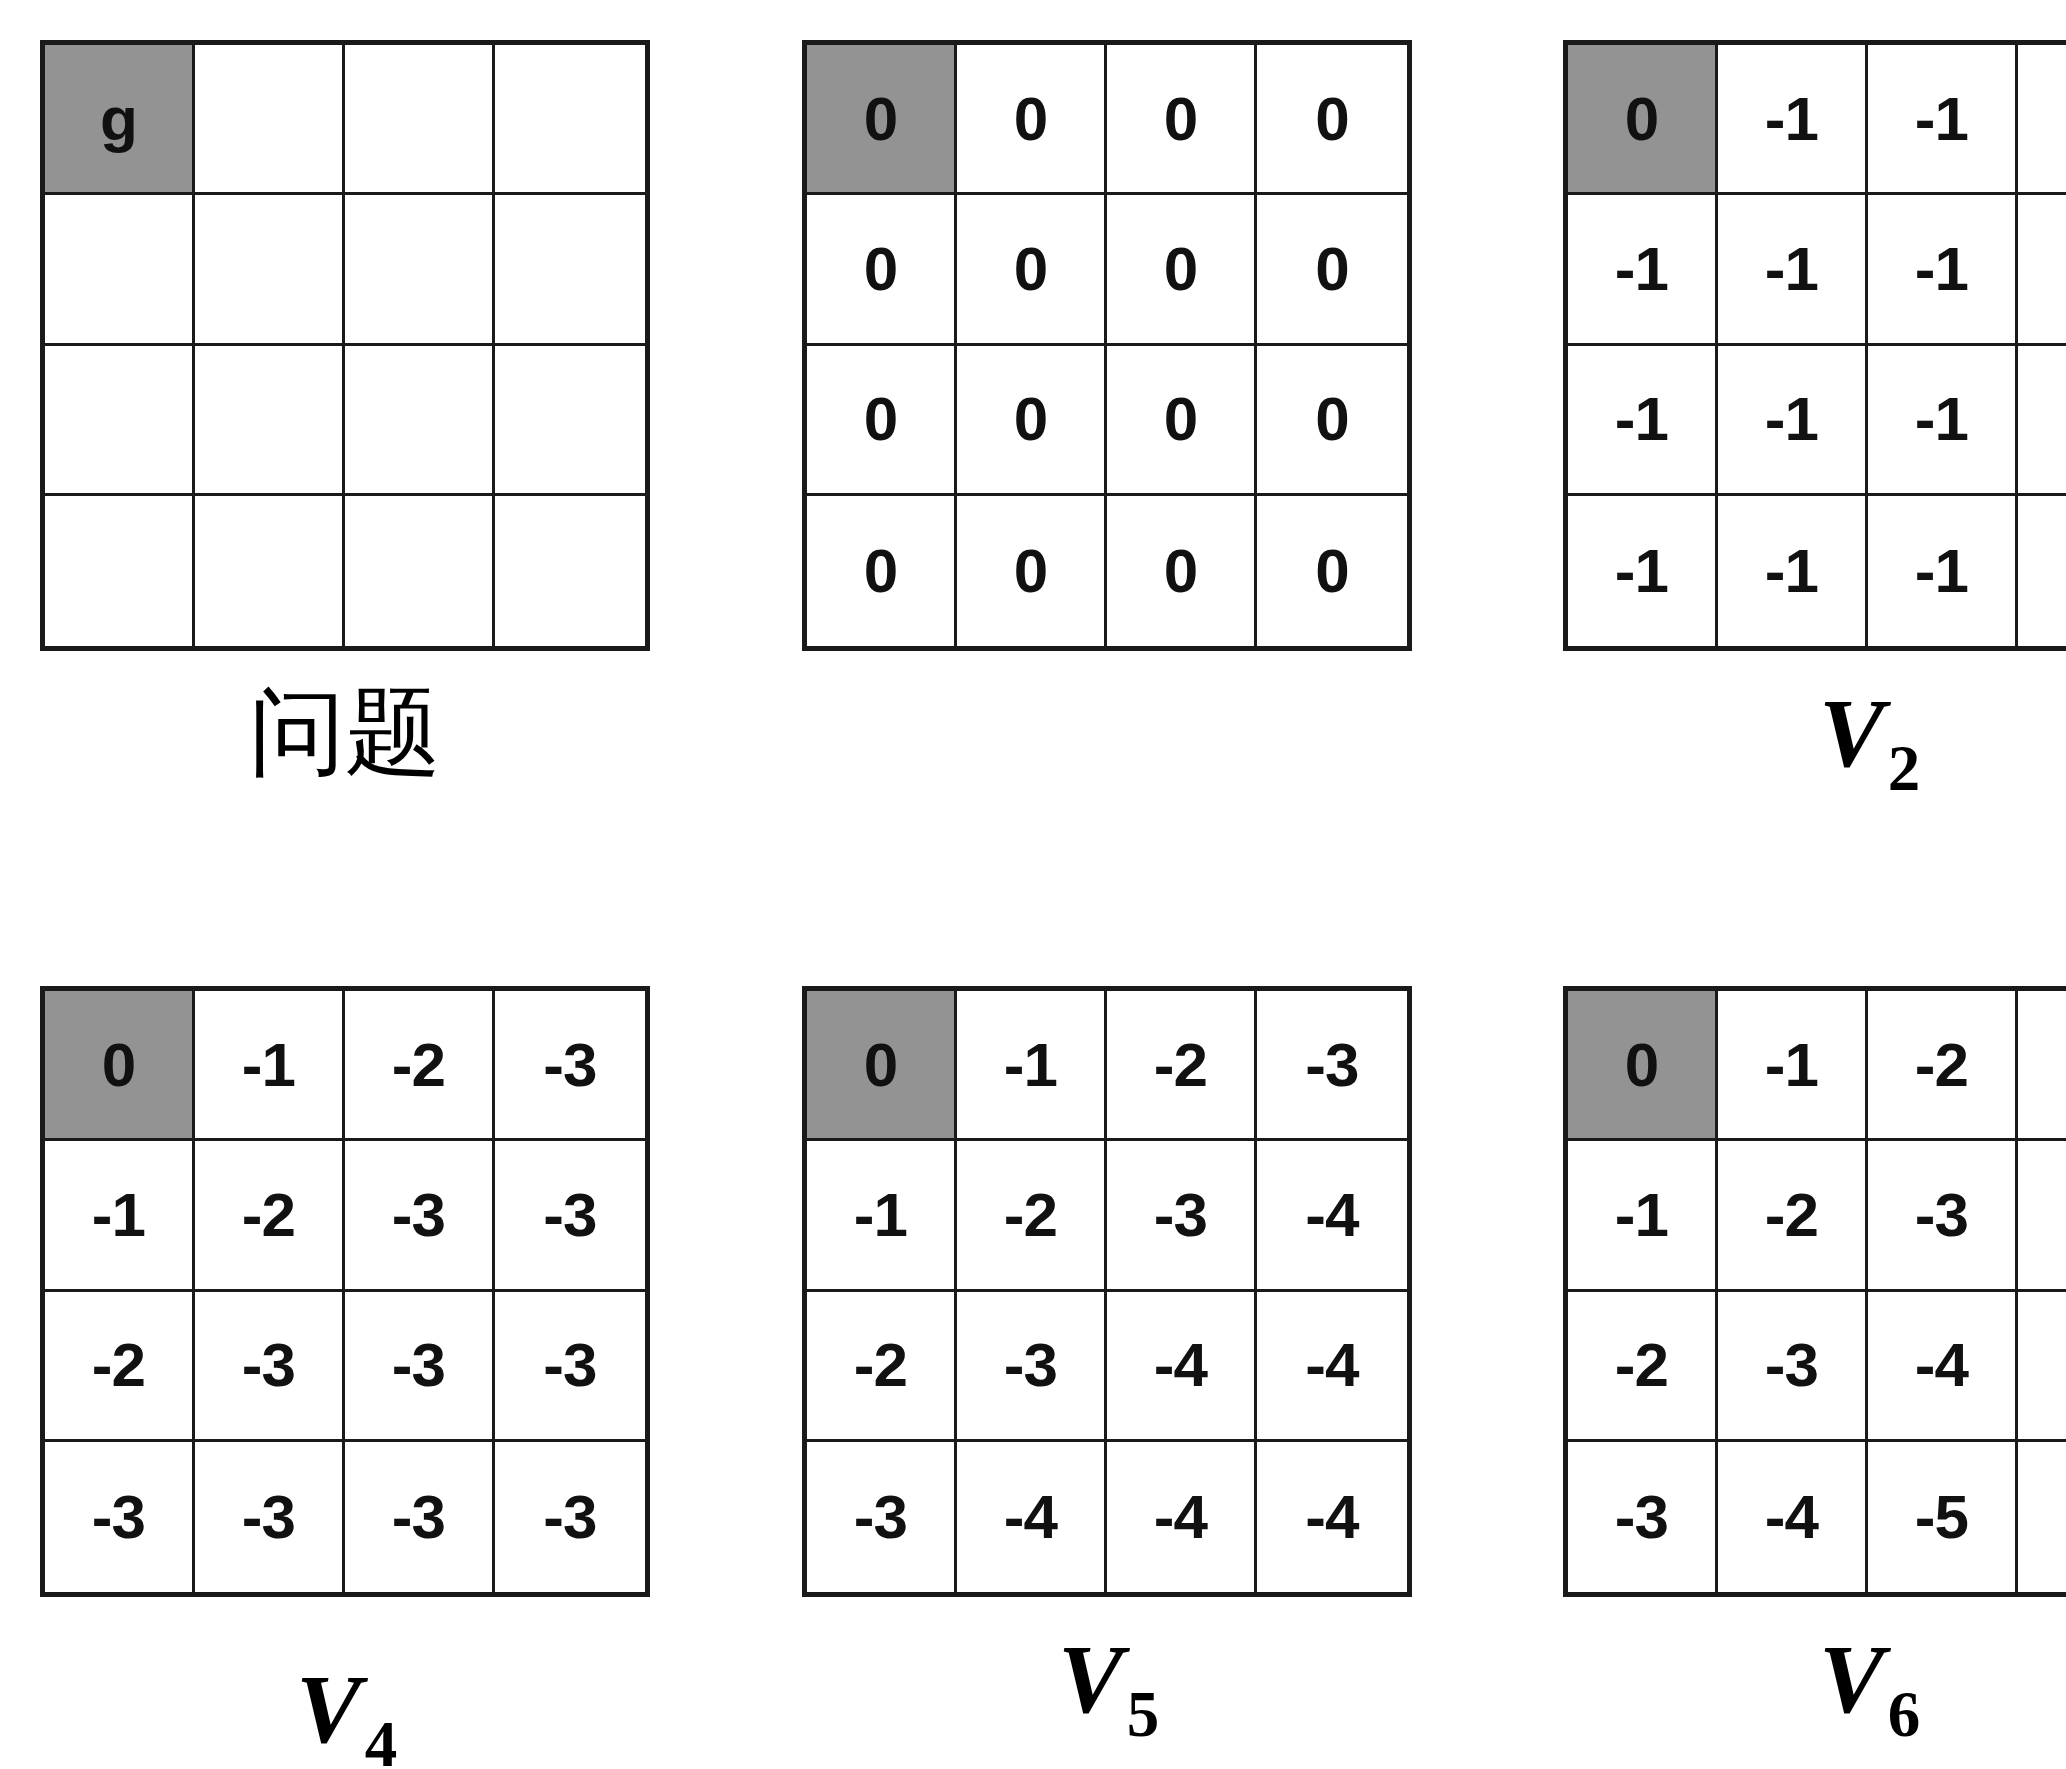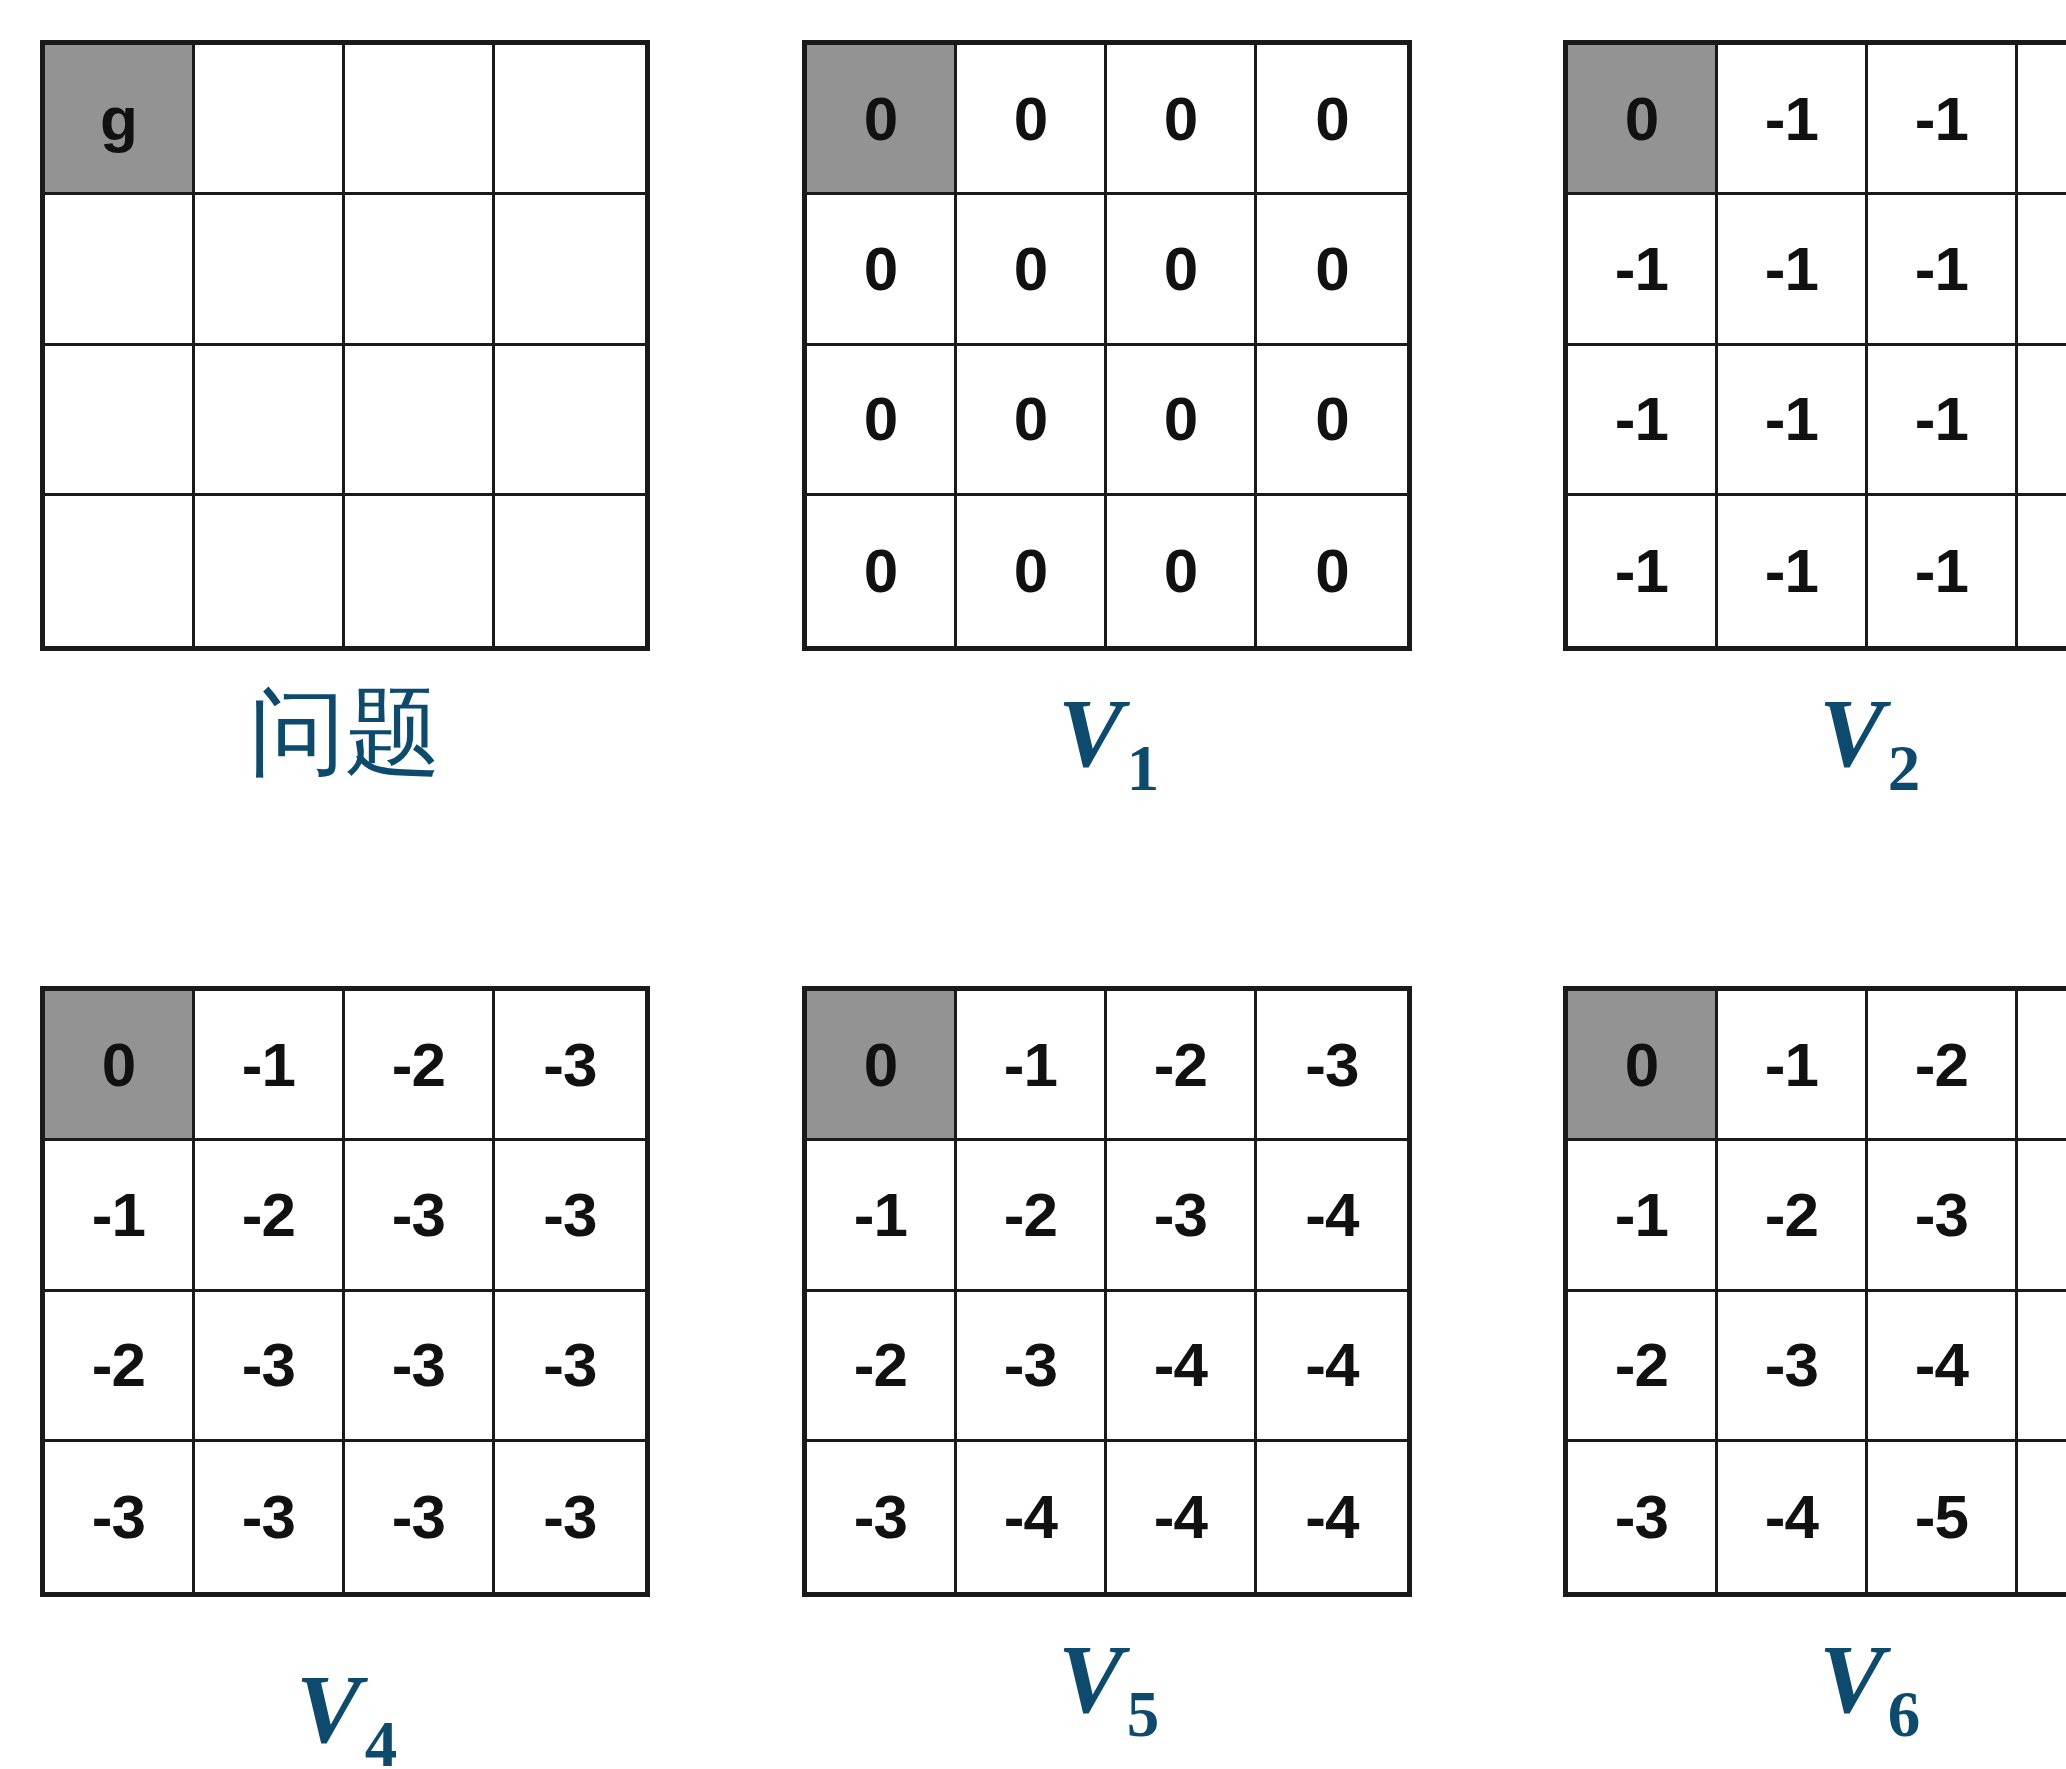--- a/index.html
+++ b/index.html
@@ -54,21 +54,21 @@
   .grid .cell:nth-child(-n+4) { align-items: center; }
   .cell.col4 { border-right: none; }
   .cell.row4 { border-bottom: none; }
   .cell.goal {
     background: #939393;
   }
   .label {
     position: absolute;
     width: 610px;
     text-align: center;
-    color: #0c4a6e;
+    color: #000000;
     white-space: nowrap;
   }
   .label .vsym {
     font-family: "Liberation Serif", serif;
     font-style: italic;
     font-weight: bold;
     font-size: 98px;
     line-height: 1;
   }
   .label .vsub {
@@ -126,21 +126,20 @@
         <div class="cell">0</div>
         <div class="cell">0</div>
         <div class="cell">0</div>
         <div class="cell col4">0</div>
         <div class="cell row4">0</div>
         <div class="cell row4">0</div>
         <div class="cell row4">0</div>
         <div class="cell col4 row4">0</div>
       </div>
     </div>
-    <div class="label" style="left: 802px; top: 684px;"><span class="vsym">V</span><span class="vsub">1</span></div>
     <div class="panel" style="left: 1563px; top: 40px;">
       <div class="grid">
         <div class="cell goal">0</div>
         <div class="cell">-1</div>
         <div class="cell">-1</div>
         <div class="cell col4">-1</div>
         <div class="cell">-1</div>
         <div class="cell">-1</div>
         <div class="cell">-1</div>
         <div class="cell col4">-1</div>

